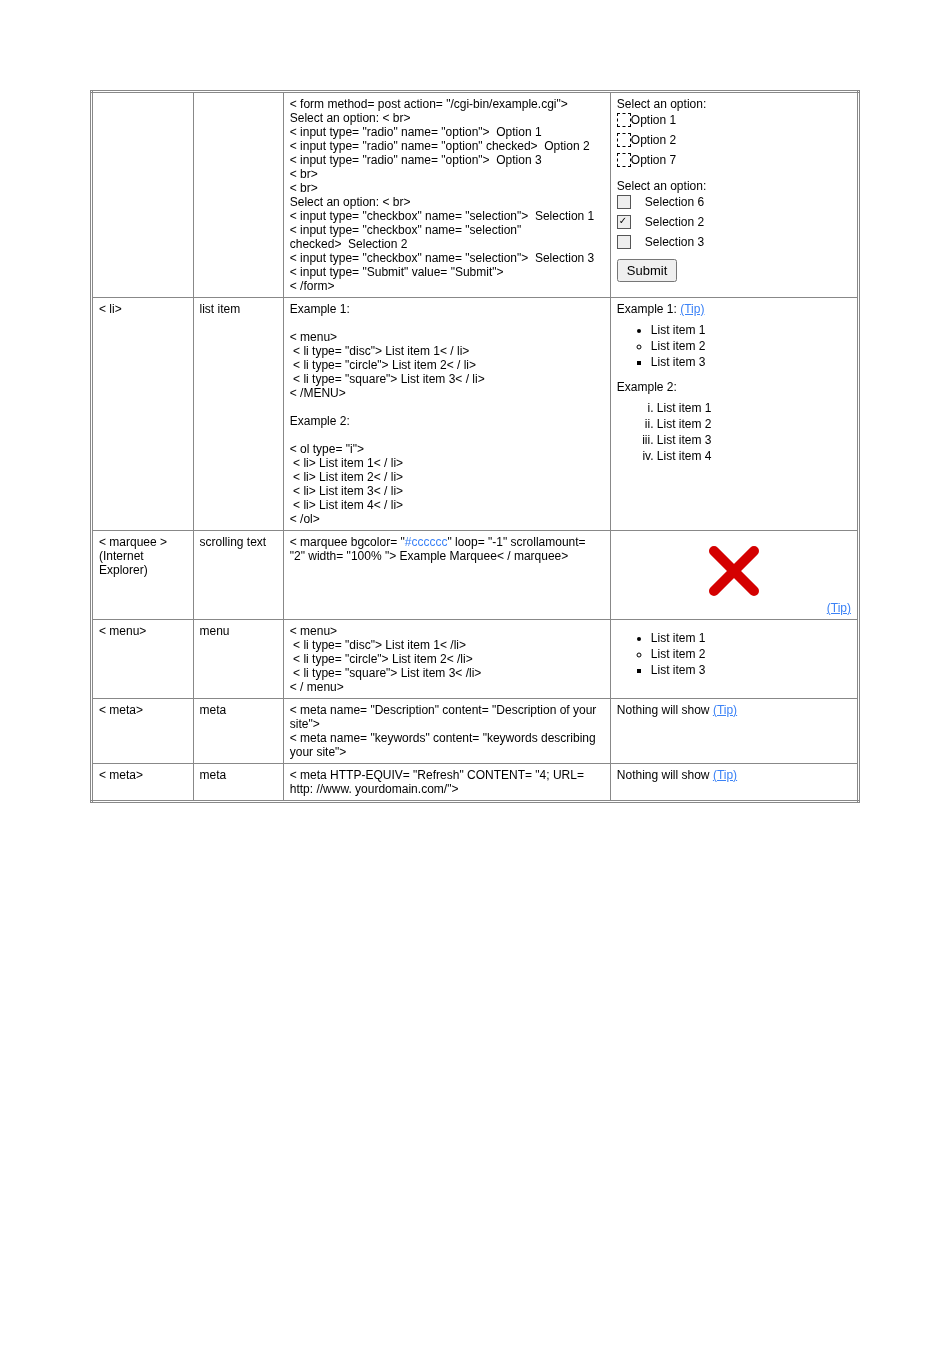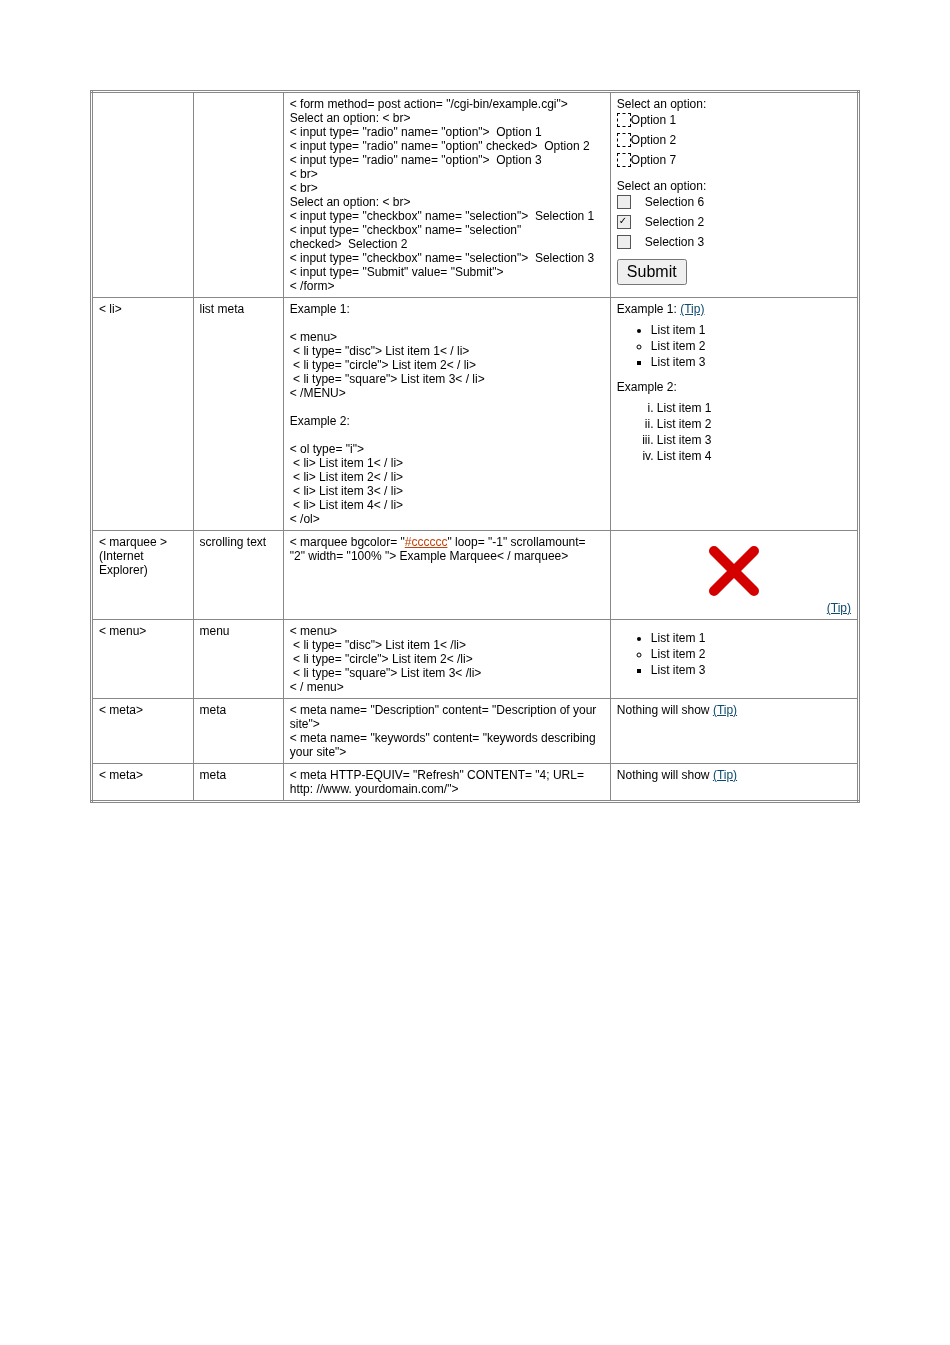--- a/index.html
+++ b/index.html
@@ -28,25 +28,24 @@
   col.c2 { width: 80px; }
   col.c3 { width: 290px; }
   col.c4 { width: 220px; }
 
   .code {
     font-family: Verdana, Geneva, sans-serif;
     font-size: 12px;
     white-space: normal;
   }
   a.inline {
-    color: #c2410c;
-    text-decoration: underline;
+    color: #3b82f6;
   }
   .tip {
-    color: #0c4a6e;
+    color: #3b82f6;
     text-decoration: underline;
   }
   .middle { vertical-align: middle; margin-top: 21px; }
   .preview .row {
     display: flex;
     align-items: center;
     margin: 2px 0 6px 0;
   }
   .radio-shape {
     width: 12px; height: 12px; border: 1.5px dashed #000; display:inline-block;
@@ -56,21 +55,21 @@
   }
   .checkbox-shape.checked::after {
     content: "✓";
     font-size: 10px;
     position: relative;
     left: 1px;
     top: -3px;
   }
   button.submit {
     font-family: inherit;
-    font-size: 16px;
+    font-size: 13px;
     padding: 2px 8px;
     margin-top: 4px;
   }
   ul.preview-list {
     margin: 6px 0 10px 0;
     padding-left: 34px;
   }
   ul.preview-list li { padding: 1px 0; }
   ol.roman {
     list-style: lower-roman;
@@ -142,21 +141,21 @@
             <span class="checkbox-shape"></span>
             <span style="width:14px"></span>
             <span>Selection 3</span>
           </div>
         <button class="submit">Submit</button>
       </td>
     </tr>
 
     <tr>
       <td class="middle">&lt; li&gt;</td>
-      <td class="middle">list meta</td>
+      <td class="middle">list item</td>
       <td class="code">
         <span>Example 1:</span><br><br>
         &lt; menu&gt;<br>
         &nbsp;&lt; li type= "disc"&gt; List item 1&lt; / li&gt;<br>
         &nbsp;&lt; li type= "circle"&gt; List item 2&lt; / li&gt;<br>
         &nbsp;&lt; li type= "square"&gt; List item 3&lt; / li&gt;<br>
         &lt; /MENU&gt;<br><br>
         <span>Example 2:</span><br><br>
         &lt; ol type= "i"&gt;<br>
         &nbsp;&lt; li&gt; List item 1&lt; / li&gt;<br>

